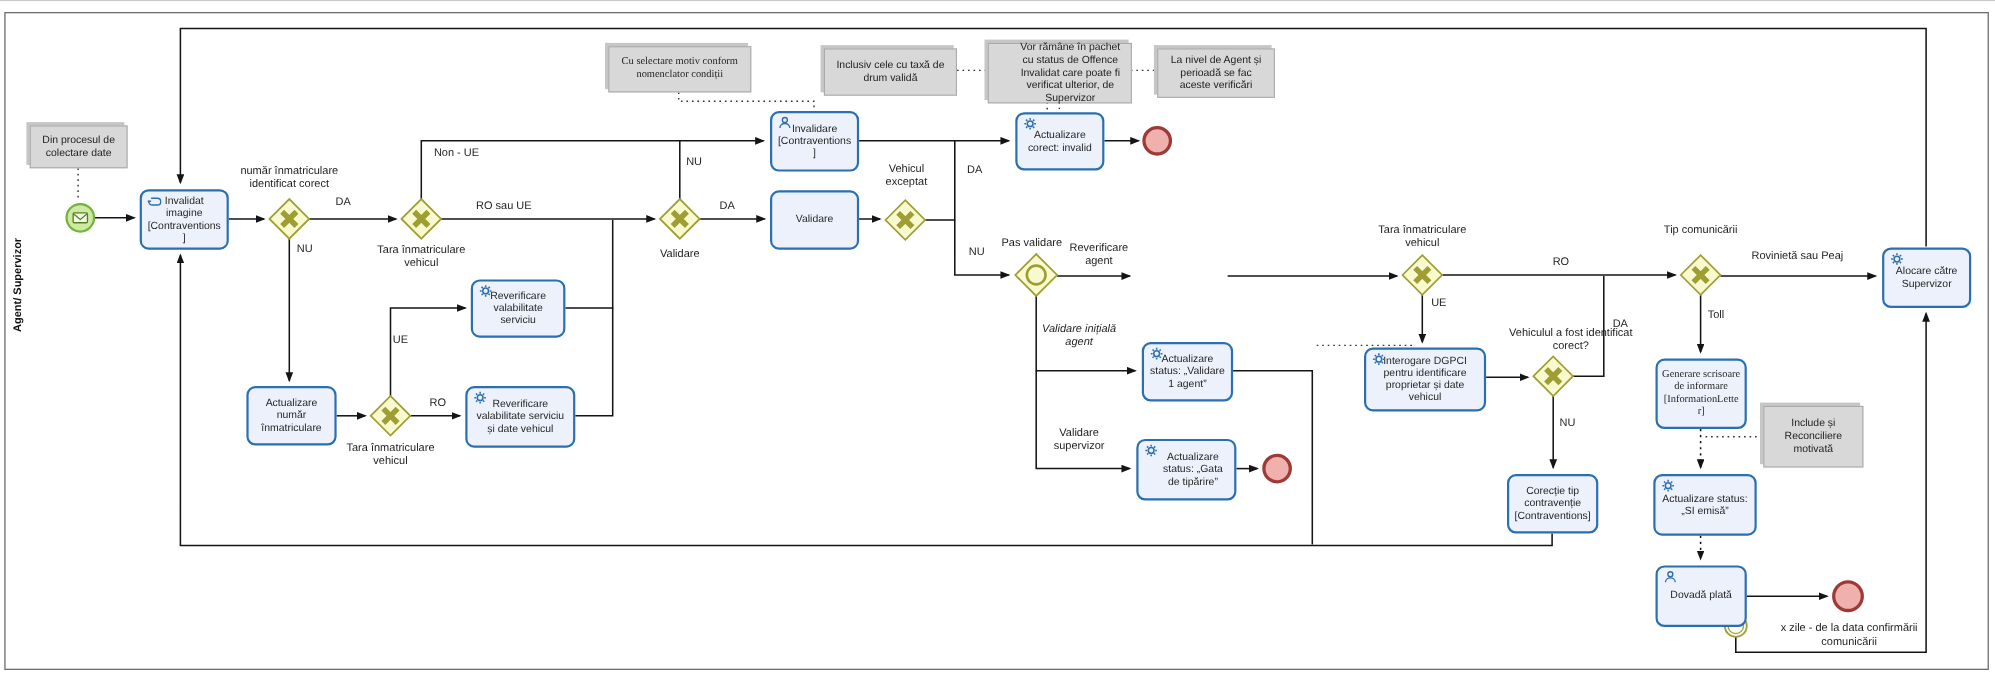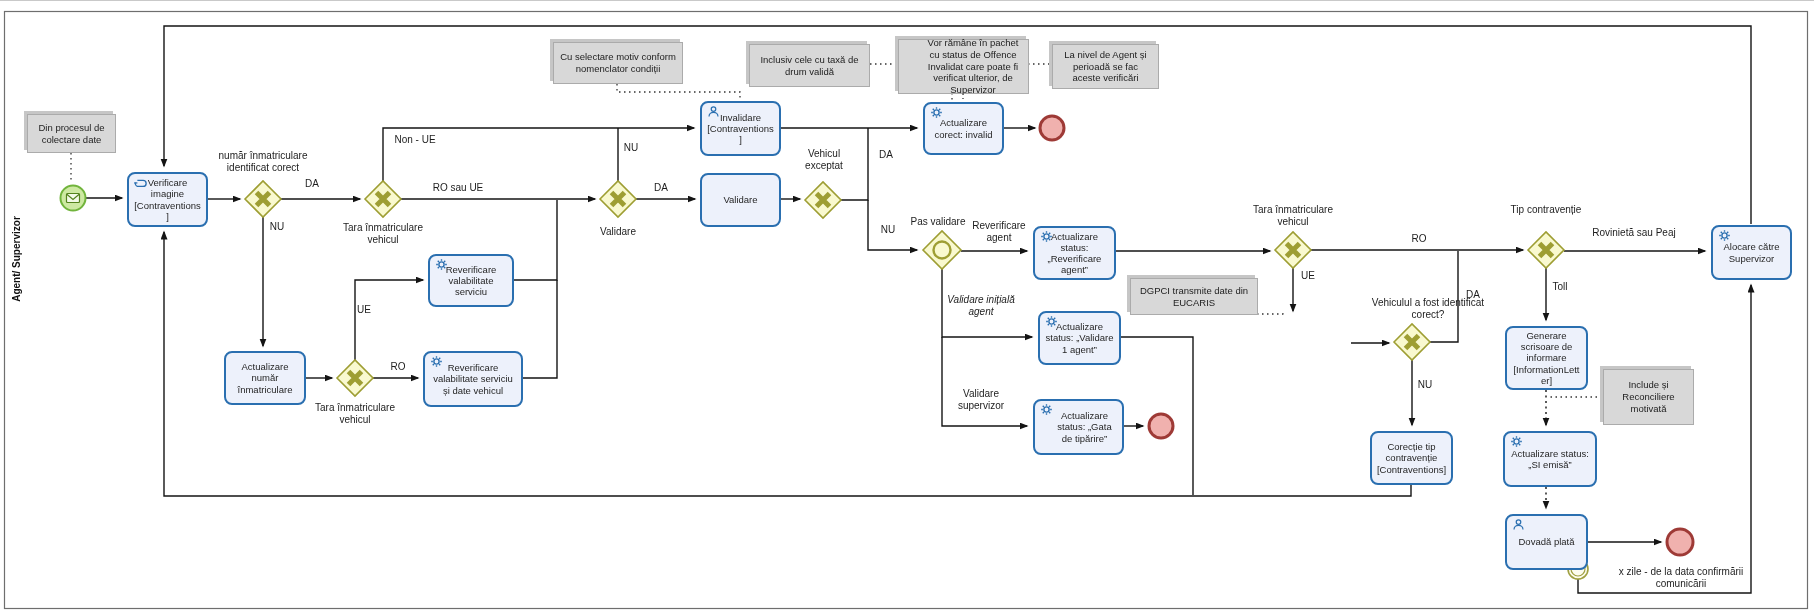--- a/index.html
+++ b/index.html
@@ -158,21 +158,21 @@
     </g>
   </svg>
 
   <div class="lanelbl">Agent/ Supervizor</div>
 
   <div class="task" style="left:127px;top:171px;width:81px;height:55px;">
     <span class="icon"><svg width="14" height="13" viewBox="0 0 16 14" fill="none" stroke="#2a6fb0" stroke-width="1.5">
           <path d="M5,4.5 h6.5 a3.5,3.5 0 0 1 0,7 H6.5 a4,4 0 0 1 -4,-4 v-0.5"></path>
           <path d="M5,7.5 H1.5"></path>
         </svg></span>
-    <span class="lbl">Verificare imagine [Contraventions]</span>
+    <span class="lbl">Invalidat imagine [Contraventions]</span>
   </div>
   <div class="task" style="left:700px;top:100px;width:81px;height:55px;">
     <span class="icon"><svg width="13" height="13" viewBox="0 0 16 16" fill="none" stroke="#2a6fb0" stroke-width="1.5">
           <circle cx="8" cy="5" r="2.8"></circle>
           <path d="M2.5,14 a5.5,5 0 0 1 11,0"></path>
         </svg></span>
     <span class="lbl">Invalidare [Contraventions]</span>
   </div>
   <div class="task" style="left:923px;top:101px;width:81px;height:53px;">
     <span class="icon"><svg width="13" height="13" viewBox="0 0 16 16" fill="none" stroke="#2a6fb0" stroke-width="1.7">
@@ -194,45 +194,45 @@
         </svg></span>
     <span class="lbl">Reverificare valabilitate serviciu și date vehicul</span>
   </div>
   <div class="task" style="left:428px;top:253px;width:86px;height:53px;">
     <span class="icon"><svg width="13" height="13" viewBox="0 0 16 16" fill="none" stroke="#2a6fb0" stroke-width="1.7">
           <circle cx="8" cy="8" r="3.2"></circle>
           <path d="M8 1.5v2M8 12.5v2M1.5 8h2M12.5 8h2M3.4 3.4l1.4 1.4M11.2 11.2l1.4 1.4M12.6 3.4l-1.4 1.4M4.8 11.2l-1.4 1.4"></path>
         </svg></span>
     <span class="lbl">Reverificare valabilitate serviciu</span>
   </div>
-  <div class="task" style="left:1033px;top:225px;width:83px;height:54px;">
-    <span class="icon"><svg width="13" height="13" viewBox="0 0 16 16" fill="none" stroke="#2a6fb0" stroke-width="1.7">
-          <circle cx="8" cy="8" r="3.2"></circle>
-          <path d="M8 1.5v2M8 12.5v2M1.5 8h2M12.5 8h2M3.4 3.4l1.4 1.4M11.2 11.2l1.4 1.4M12.6 3.4l-1.4 1.4M4.8 11.2l-1.4 1.4"></path>
-        </svg></span>
-    <span class="lbl">Actualizare status: „Reverificare agent”</span>
-  </div>
   <div class="task" style="left:1038px;top:310px;width:83px;height:54px;">
     <span class="icon"><svg width="13" height="13" viewBox="0 0 16 16" fill="none" stroke="#2a6fb0" stroke-width="1.7">
           <circle cx="8" cy="8" r="3.2"></circle>
           <path d="M8 1.5v2M8 12.5v2M1.5 8h2M12.5 8h2M3.4 3.4l1.4 1.4M11.2 11.2l1.4 1.4M12.6 3.4l-1.4 1.4M4.8 11.2l-1.4 1.4"></path>
         </svg></span>
     <span class="lbl">Actualizare status: „Validare 1 agent”</span>
   </div>
   <div class="task" style="left:1033px;top:398px;width:91px;height:56px;padding-left:16px;">
     <span class="icon"><svg width="13" height="13" viewBox="0 0 16 16" fill="none" stroke="#2a6fb0" stroke-width="1.7">
           <circle cx="8" cy="8" r="3.2"></circle>
           <path d="M8 1.5v2M8 12.5v2M1.5 8h2M12.5 8h2M3.4 3.4l1.4 1.4M11.2 11.2l1.4 1.4M12.6 3.4l-1.4 1.4M4.8 11.2l-1.4 1.4"></path>
         </svg></span>
     <span class="lbl">Actualizare status: „Gata de tipărire”</span>
+  </div>
+  <div class="task" style="left:1240px;top:315px;width:111px;height:58px;">
+    <span class="icon"><svg width="13" height="13" viewBox="0 0 16 16" fill="none" stroke="#2a6fb0" stroke-width="1.7">
+          <circle cx="8" cy="8" r="3.2"></circle>
+          <path d="M8 1.5v2M8 12.5v2M1.5 8h2M12.5 8h2M3.4 3.4l1.4 1.4M11.2 11.2l1.4 1.4M12.6 3.4l-1.4 1.4M4.8 11.2l-1.4 1.4"></path>
+        </svg></span>
+    <span class="lbl">Interogare DGPCI pentru identificare proprietar și date vehicul</span>
   </div>
   <div class="task" style="left:1370px;top:430px;width:83px;height:54px;">
     <span class="lbl">Corecție tip contravenție [Contraventions]</span>
   </div>
-  <div class="task" style="left:1505px;top:325px;width:83px;height:64px;">
+  <div class="task" style="left:1505px;top:325px;width:83px;height:64px;font-family:Liberation Serif, serif;">
     <span class="lbl">Generare scrisoare de informare [InformationLetter]</span>
   </div>
   <div class="task" style="left:1503px;top:430px;width:94px;height:56px;">
     <span class="icon"><svg width="13" height="13" viewBox="0 0 16 16" fill="none" stroke="#2a6fb0" stroke-width="1.7">
           <circle cx="8" cy="8" r="3.2"></circle>
           <path d="M8 1.5v2M8 12.5v2M1.5 8h2M12.5 8h2M3.4 3.4l1.4 1.4M11.2 11.2l1.4 1.4M12.6 3.4l-1.4 1.4M4.8 11.2l-1.4 1.4"></path>
         </svg></span>
     <span class="lbl">Actualizare status: „SI emisă”</span>
   </div>
   <div class="task" style="left:1505px;top:513px;width:83px;height:56px;">
@@ -246,47 +246,44 @@
     <span class="icon"><svg width="13" height="13" viewBox="0 0 16 16" fill="none" stroke="#2a6fb0" stroke-width="1.7">
           <circle cx="8" cy="8" r="3.2"></circle>
           <path d="M8 1.5v2M8 12.5v2M1.5 8h2M12.5 8h2M3.4 3.4l1.4 1.4M11.2 11.2l1.4 1.4M12.6 3.4l-1.4 1.4M4.8 11.2l-1.4 1.4"></path>
         </svg></span>
     <span class="lbl">Alocare către Supervizor</span>
   </div>
 
   <div class="anno" style="left:27px;top:113px;width:89px;height:39px;">
       <span>Din procesul de colectare date</span>
     </div>
-  <div class="anno" style="left:553px;top:41px;width:130px;height:42px;">
+  <div class="anno" style="left:553px;top:41px;width:130px;height:42px;font-family:Liberation Serif, serif;">
       <span>Cu selectare motiv conform nomenclator condiții</span>
     </div>
   <div class="anno" style="left:749px;top:43px;width:121px;height:43px;">
       <span>Inclusiv cele cu taxă de drum validă</span>
     </div>
   <div class="anno" style="left:898px;top:38px;width:131px;height:55px;padding-left:24px;">
       <span>Vor rămâne în pachet cu status de Offence Invalidat care poate fi verificat ulterior, de Supervizor</span>
     </div>
   <div class="anno" style="left:1052px;top:43px;width:107px;height:45px;">
       <span>La nivel de Agent și perioadă se fac aceste verificări</span>
-    </div>
-  <div class="anno" style="left:1130px;top:277px;width:128px;height:37px;">
-      <span>DGPCI transmite date din EUCARIS</span>
     </div>
   <div class="anno" style="left:1603px;top:368px;width:91px;height:56px;">
       <span>Include și Reconciliere motivată</span>
     </div>
 
   <div class="elabel wrap" style="left:263px;top:149px;width:120px;">număr înmatriculare identificat corect</div>
   <div class="elabel wrap" style="left:383px;top:221px;width:100px;">Tara înmatriculare vehicul</div>
   <div class="elabel wrap" style="left:355px;top:401px;width:100px;">Tara înmatriculare vehicul</div>
   <div class="elabel" style="left:618px;top:225px;">Validare</div>
   <div class="elabel wrap" style="left:824px;top:147px;width:64px;">Vehicul exceptat</div>
   <div class="elabel" style="left:938px;top:215px;">Pas validare</div>
   <div class="elabel wrap" style="left:1293px;top:203px;width:110px;">Tara înmatriculare vehicul</div>
-  <div class="elabel wrap" style="left:1546px;top:203px;width:80px;">Tip contravenție</div>
+  <div class="elabel wrap" style="left:1546px;top:203px;width:80px;">Tip comunicării</div>
   <div class="elabel wrap" style="left:1414px;top:296px;width:125px;margin-left:14px;">Vehiculul a fost identificat corect?</div>
 
   <div class="elabel" style="left:312px;top:177px;">DA</div>
   <div class="elabel" style="left:277px;top:220px;">NU</div>
   <div class="elabel" style="left:415px;top:133px;">Non - UE</div>
   <div class="elabel" style="left:458px;top:181px;">RO sau UE</div>
   <div class="elabel" style="left:364px;top:303px;">UE</div>
   <div class="elabel" style="left:398px;top:360px;">RO</div>
   <div class="elabel" style="left:631px;top:141px;">NU</div>
   <div class="elabel" style="left:661px;top:181px;">DA</div>

